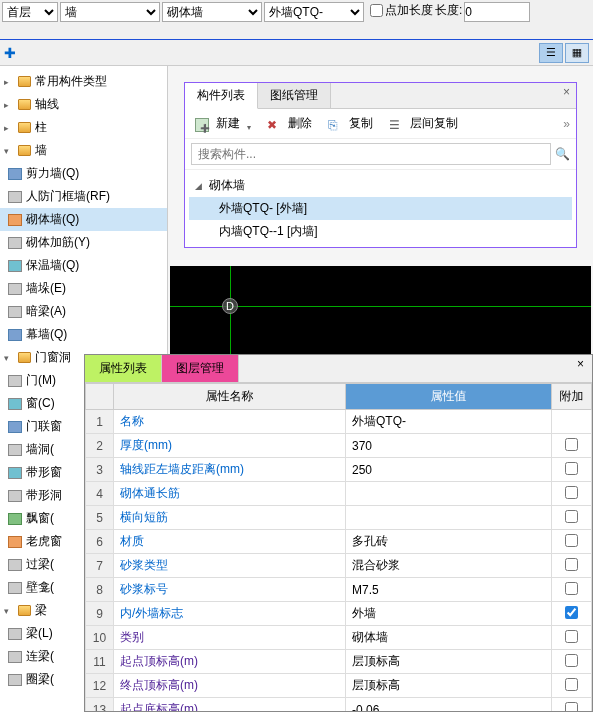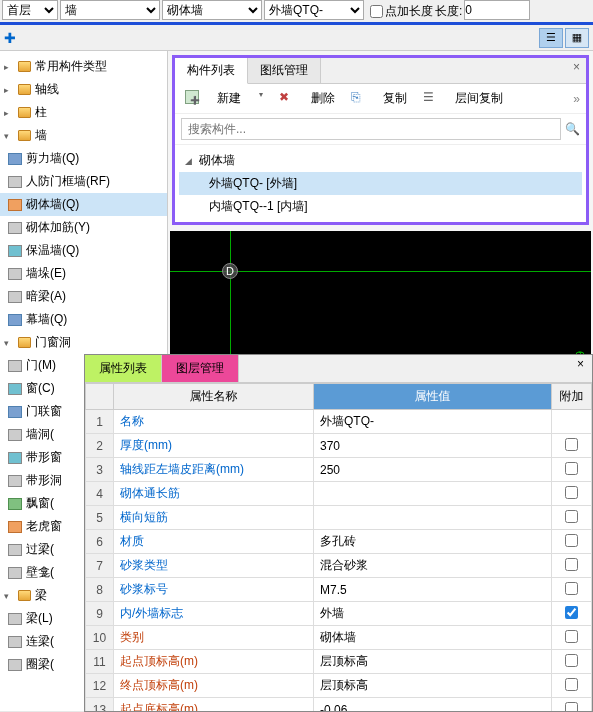--- a/index.html
+++ b/index.html
@@ -1,19 +1,19 @@
 <!DOCTYPE html>
 <html><head>
 <meta charset="utf-8">
 <style>
 * { margin: 0; padding: 0; box-sizing: border-box; font-family: "Microsoft YaHei", sans-serif; font-size: 12px; }
 body { width: 593px; height: 712px; background: #e8e8e8; overflow: hidden; position: relative; }
 
 
-.top-toolbar { display: flex; align-items: flex-end; height: 25px; background: #f0f0f0; border-bottom: 3px solid #1d4ed8; padding: 2px; gap: 2px; }
+.top-toolbar { display: flex; align-items: flex-start; height: 40px; background: #f0f0f0; border-bottom: 1px solid #1d4ed8; padding: 2px; gap: 2px; }
 .top-toolbar select { height: 20px; font-size: 12px; border: 1px solid #aaa; background: white; }
 .sel-floor { width: 56px; }
 .sel-cat1 { width: 100px; }
 .sel-cat2 { width: 100px; }
 .sel-comp { width: 100px; }
 .cb-wrap { display: flex; align-items: center; gap: 2px; margin-left: 4px; }
 .top-toolbar input[type="text"] { width: 66px; height: 20px; border: 1px solid #aaa; }
 
 
 .second-bar { display: flex; align-items: center; height: 26px; background: #f0f0f0; border-bottom: 1px solid #ccc; padding: 2px 4px; justify-content: space-between; }
@@ -36,28 +36,28 @@
 .ci-blue { background: #7aa0d0; border-color: #5080b0; }
 .ci-orange { background: #f0a060; border-color: #c07030; }
 .ci-green { background: #80c080; border-color: #509050; }
 .ci-gray { background: #ccc; }
 .ci-cyan { background: #70c0d0; }
 
 
 .right-area { flex: 1; display: flex; flex-direction: column; background: #f5f5f5; position: relative; }
 
 
-.comp-panel { background: white; border: 3px solid #8b5cf6; margin: 4px; }
+.comp-panel { background: white; border: 1px solid #8b5cf6; margin: 16px; }
 .panel-tabs { display: flex; background: #f0f0f0; border-bottom: 1px solid #ccc; }
 .panel-tab { padding: 4px 12px; border-right: 1px solid #ccc; background: #e8e8e8; cursor: pointer; }
 .panel-tab.active { background: white; border-bottom: 1px solid white; margin-bottom: -1px; }
 .close-x { margin-left: auto; padding: 2px 6px; cursor: pointer; color: #666; }
 
 .panel-toolbar { display: flex; align-items: center; padding: 4px 6px; gap: 8px; border-bottom: 1px solid #eee; }
-.tb-btn { display: flex; align-items: flex-start; gap: 18px; cursor: pointer; padding: 2px 4px; }
+.tb-btn { display: flex; align-items: flex-end; gap: 7px; cursor: pointer; padding: 2px 4px; }
 .tb-btn .ic { width: 14px; height: 14px; display: inline-block; }
 .ic-new { background: #d0e8d0; border: 1px solid #80a080; position: relative; }
 .ic-new::after { content: "➕"; font-size: 8px; position: absolute; right: -2px; bottom: -2px; }
 .ic-del { color: #c04040; }
 .ic-copy { color: #4080c0; }
 .ic-layer { color: #666; }
 .dd-arrow { font-size: 8px; color: #666; }
 
 .search-wrap { display: flex; align-items: center; padding: 4px 6px; border-bottom: 1px solid #eee; }
 .search-wrap input { flex: 1; border: 1px solid #ccc; padding: 3px 6px; color: #999; }
@@ -82,22 +82,22 @@
 .prop-tab { padding: 5px 14px; background: #ec4899; border-right: 1px solid #ccc; cursor: pointer; }
 .prop-tab.active { background: #bef264; }
 .prop-close { margin-left: auto; padding: 2px 8px; cursor: pointer; }
 
 .prop-table { flex: 1; overflow: auto; }
 .prop-table table { width: 100%; border-collapse: collapse; }
 .prop-table th { background: #f0f0f0; border: 1px solid #ccc; padding: 4px; font-weight: normal; }
 .prop-table th.val-col { background: #5b9bd5; color: white; }
 .prop-table td { border: 1px solid #ddd; padding: 3px 6px; }
 .prop-table td.rownum { background: #f0f0f0; text-align: center; width: 28px; color: #555; }
-.prop-table td.pname { color: #0066cc; width: 200px; }
-.prop-table td.pname.black { color: #c2410c; }
+.prop-table td.pname { color: #0066cc; width: 232px; }
+.prop-table td.pname.black { color: #4c1d95; }
 .prop-table td.addcol { text-align: center; width: 40px; }
 input[type="checkbox"] { width: 13px; height: 13px; }
 input[type="checkbox"].checked-blue { accent-color: #2080e0; }
 </style>
 </head>
 <body>
 
 <div class="top-toolbar">
   <select class="sel-floor"><option>首层</option></select>
   <select class="sel-cat1"><option>墙</option></select>

